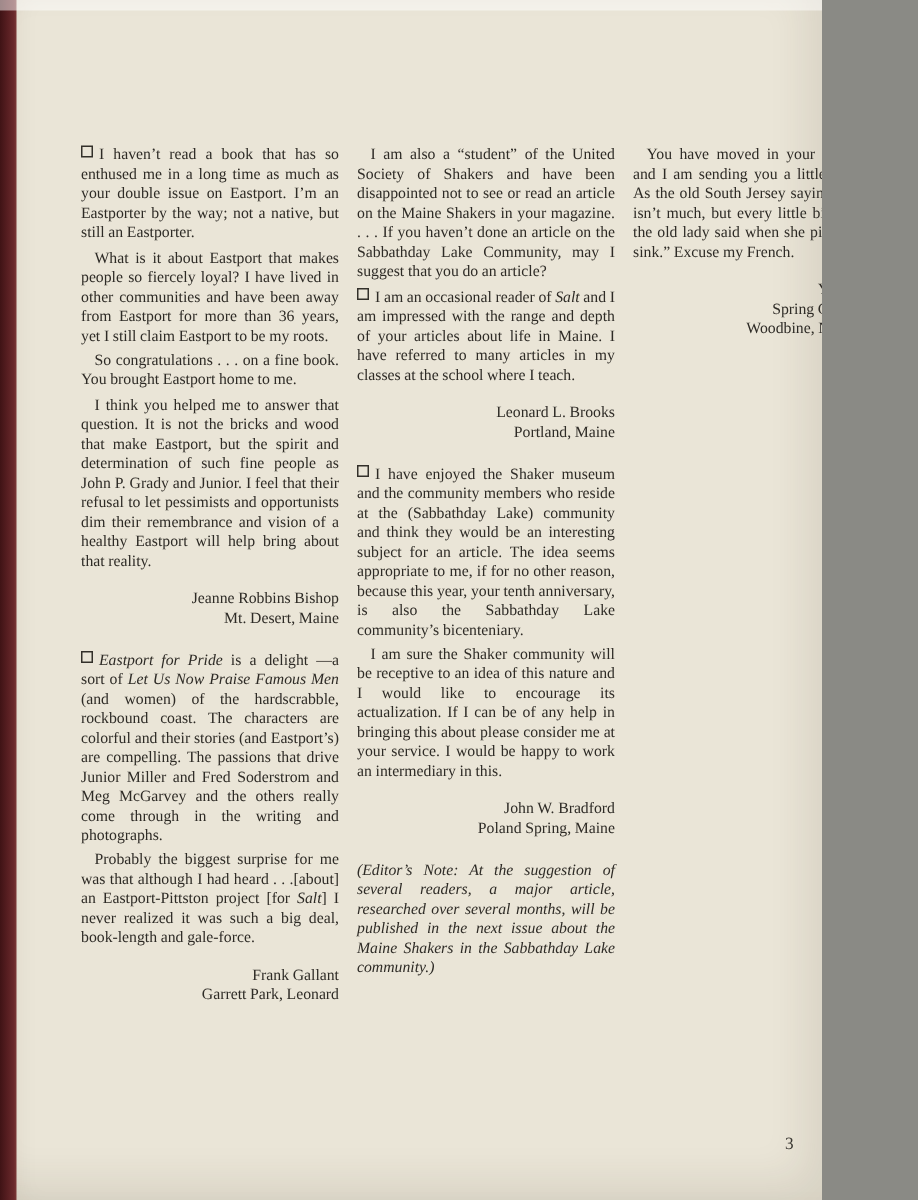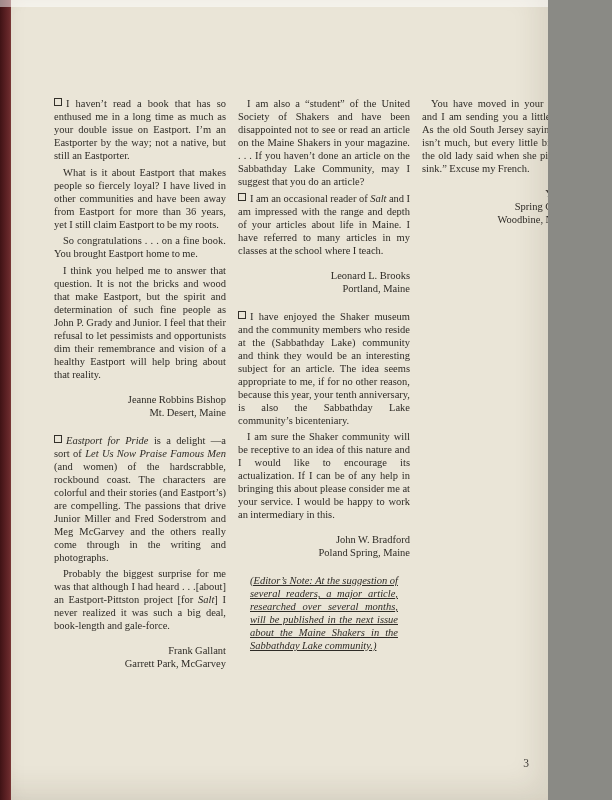--- a/index.html
+++ b/index.html
@@ -46,21 +46,21 @@
   .marker{
     display:inline-block;width:6px;height:6px;
     border:1px solid #33302a;background:transparent;
     margin-right:4px;position:relative;top:-1px;
   }
   .sig{
     padding-left:36px;margin:12px 0 15px;
     text-align:right;text-indent:0;
   }
   p.note{
-    margin:4px 12px 0;font-style:italic;text-indent:0;text-decoration:underline;
+    margin:4px 0 0;font-style:italic;text-indent:0;
   }
   .page-number{
     position:absolute;right:19px;bottom:31px;
     font-size:11.5px;color:#3b3833;
   }
 </style>
 </head>
 <body>
 
 <div class="page">
@@ -72,21 +72,21 @@
         <p class="para"><span>So congratulations . . . on a fine book. You brought Eastport home to me.</span></p>
         <p class="para"><span>I think you helped me to answer that question. It is not the bricks and wood that make Eastport, but the spirit and determination of such fine people as John P. Grady and Junior. I feel that their refusal to let pessimists and opportunists dim their remembrance and vision of a healthy Eastport will help bring about that reality.</span></p>
         <div class="sig">
           <div>Jeanne Robbins Bishop</div>
           <div>Mt. Desert, Maine</div>
         </div>
         <p class="para has-marker"><span class="marker"></span><i>Eastport for Pride</i><span> is a delight —a sort of </span><i>Let Us Now Praise Famous Men</i><span> (and women) of the hardscrabble, rockbound coast. The characters are colorful and their stories (and Eastport’s) are compelling. The passions that drive Junior Miller and Fred Soderstrom and Meg McGarvey and the others really come through in the writing and photographs.</span></p>
         <p class="para"><span>Probably the biggest surprise for me was that although I had heard . . .[about] an Eastport-Pittston project [for </span><i>Salt</i><span>] I never realized it was such a big deal, book-length and gale-force.</span></p>
         <div class="sig">
           <div>Frank Gallant</div>
-          <div>Garrett Park, McGarvey</div>
+          <div>Garrett Park, Leonard</div>
         </div>
       </div>
     <div class="col">
         <p class="para"><span>I am also a “student” of the United Society of Shakers and have been disappointed not to see or read an article on the Maine Shakers in your magazine. . . . If you haven’t done an article on the Sabbathday Lake Community, may I suggest that you do an article?</span></p>
         <p class="para has-marker"><span class="marker"></span><span>I am an occasional reader of </span><i>Salt</i><span> and I am impressed with the range and depth of your articles about life in Maine. I have referred to many articles in my classes at the school where I teach.</span></p>
         <div class="sig">
           <div>Leonard L. Brooks</div>
           <div>Portland, Maine</div>
         </div>
         <p class="para has-marker"><span class="marker"></span><span>I have enjoyed the Shaker museum and the community members who reside at the (Sabbathday Lake) community and think they would be an interesting subject for an article. The idea seems appropriate to me, if for no other reason, because this year, your tenth anniversary, is also the Sabbathday Lake community’s bicenteniary.</span></p>

